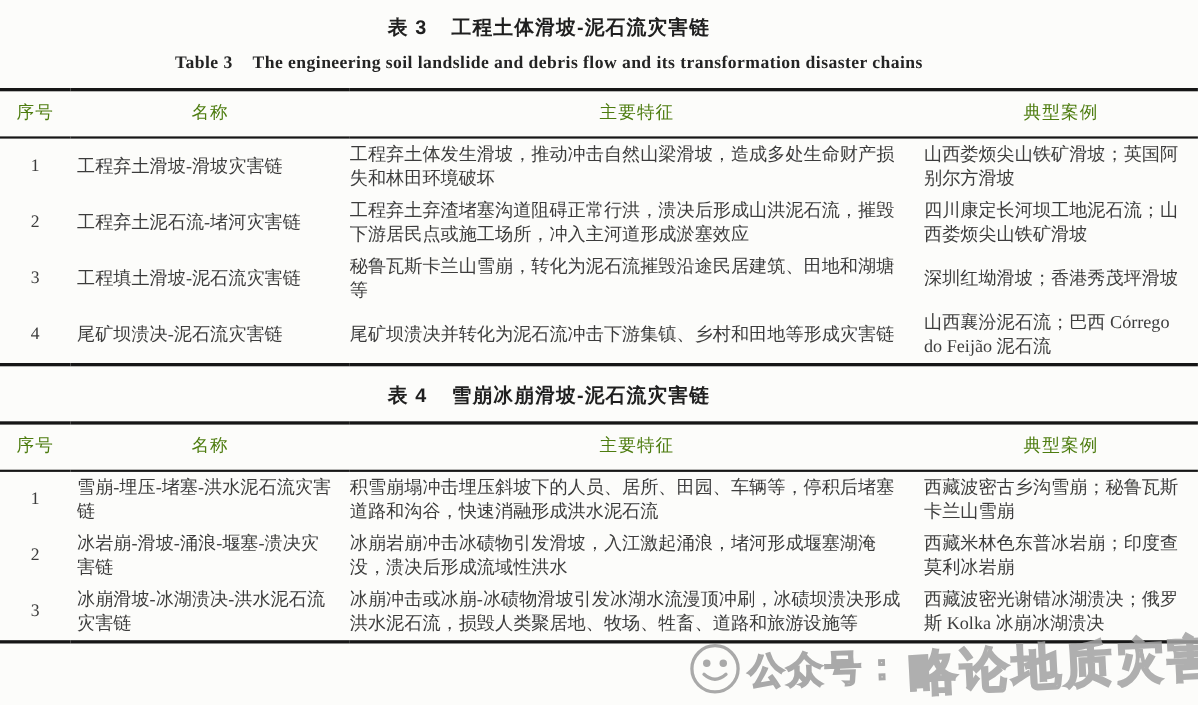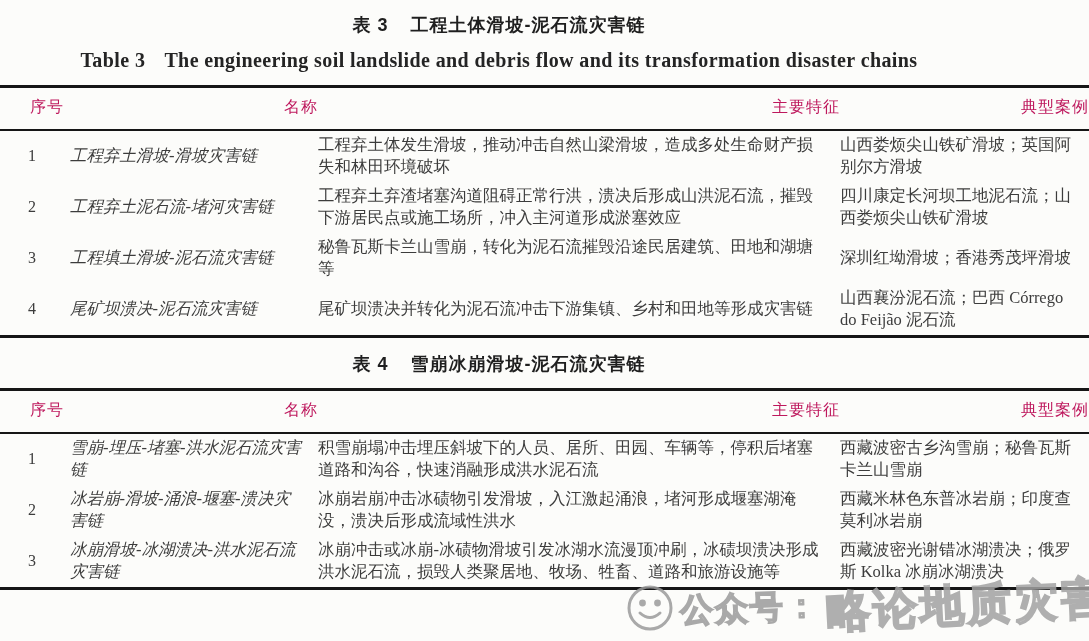--- a/index.html
+++ b/index.html
@@ -21,50 +21,49 @@
     font-weight:700;
     font-size:18px;
     color:#1f1f1f;
     letter-spacing:1px;
   }
   .title-cn .t-label{margin-right:16px;}
   .title-en{
     margin:0 0 13px;
     text-align:center;
     font-weight:700;
-    font-size:20px;
+    font-size:16px;
     color:#242424;
     letter-spacing:.4px;
   }
   .title-en .t-label{margin-right:14px;}
   table.data-table{
     width:1089px;
     border-collapse:collapse;
     table-layout:fixed;
     border-top:3px solid #161616;
     border-bottom:3px solid #161616;
   }
   .data-table th{
     font-weight:400;
     font-size:16px;
-    color:#be185d;
+    color:#4d7c0f;
     padding:9px 0 11px;
     border-bottom:2px solid #161616;
     letter-spacing:1px;
-    text-align:right;
   }
   .data-table td{
     font-size:16.5px;
     line-height:22px;
     vertical-align:middle;
     padding:3px 0 4px;
     color:#3c3c3c;
   }
   td.c-no{text-align:center;font-size:16px;}
-  td.c-name{padding-left:6px;padding-right:14px;font-style:italic;}
+  td.c-name{padding-left:6px;padding-right:14px;}
   td.c-feat{padding-right:18px;}
   td.c-case{padding-right:12px;}
   
   .watermark{
     position:absolute;
     left:626px;top:574px;
     display:flex;
     align-items:flex-start;
     gap:6px;
     pointer-events:none;

